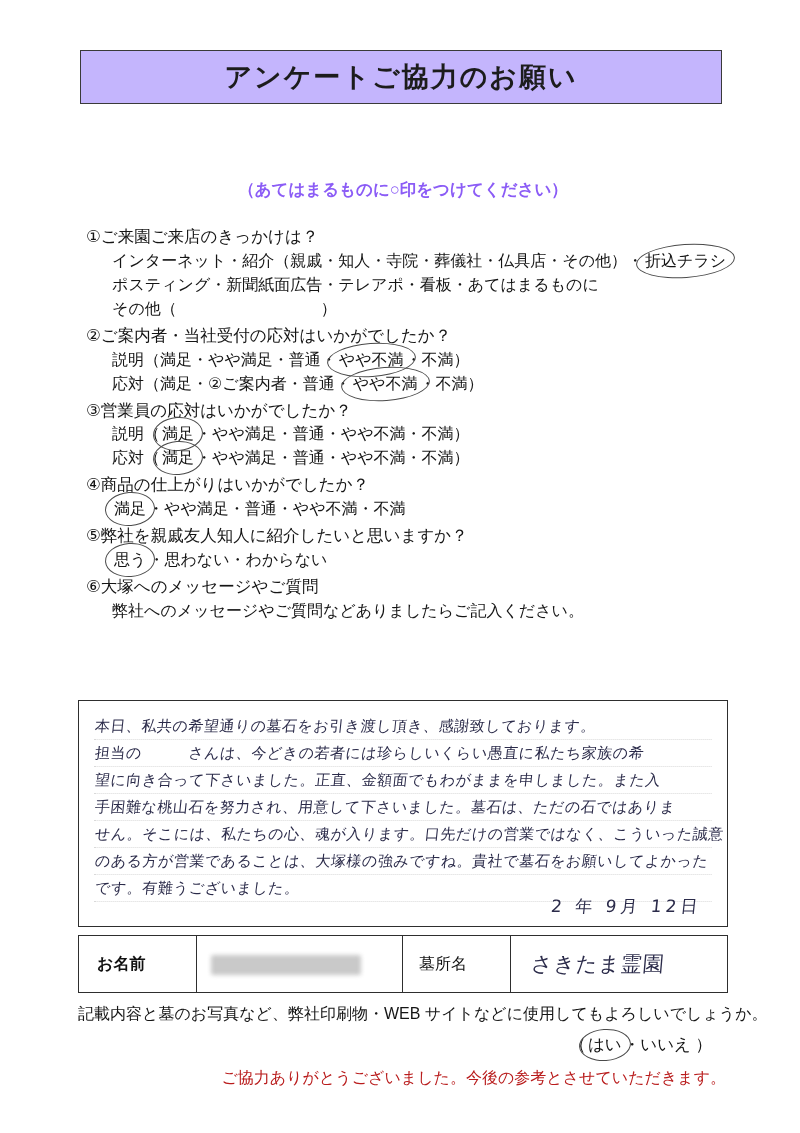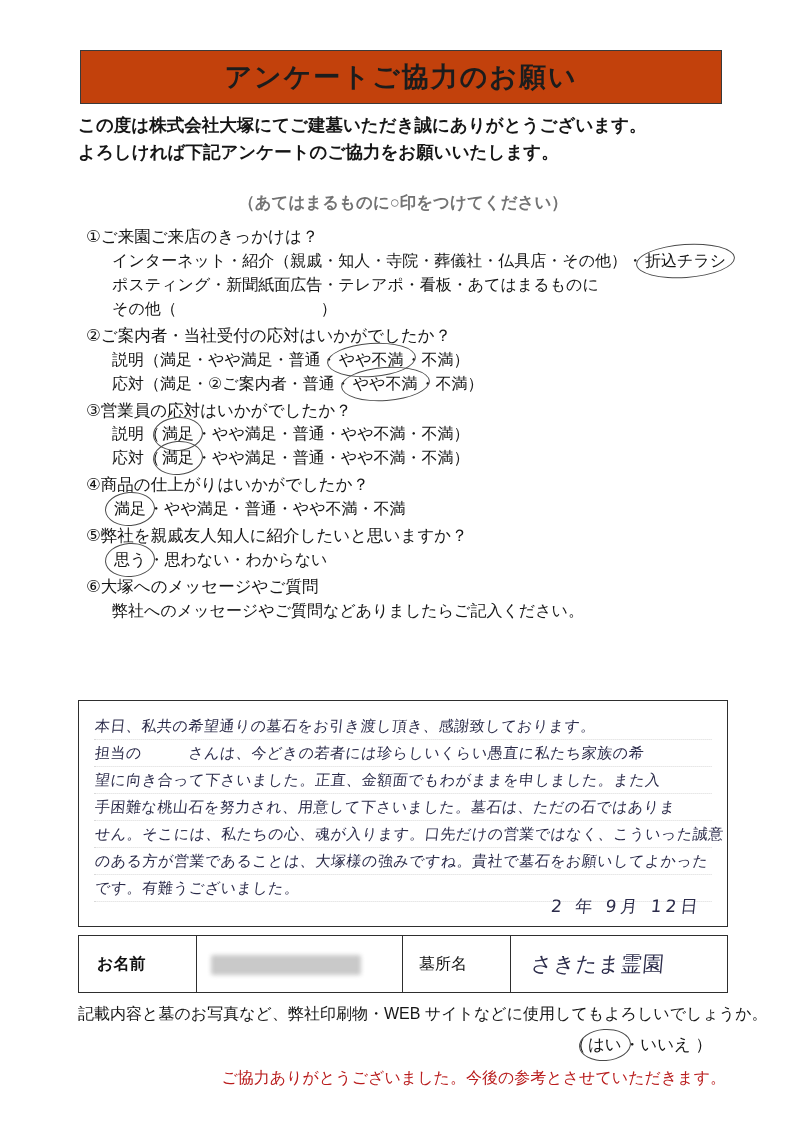--- a/index.html
+++ b/index.html
@@ -23,21 +23,21 @@
     padding: 0;
   }
   
   .title-band {
     position: absolute;
     left: 80px;
     top: 50px;
     width: 640px;
     height: 52px;
     border: 1.5px solid #3a3a3a;
-    background: #c2410c;
+    background: #c4b5fd;
     display: flex;
     align-items: center;
     justify-content: center;
   }
   .title-band .title-text {
     font-size: 27px;
     font-weight: bold;
     letter-spacing: 2px;
     color: #1c1c1c;
   }
@@ -47,26 +47,26 @@
     top: 112px;
     width: 650px;
     font-size: 17.5px;
     font-weight: bold;
     line-height: 1.55;
     color: #151515;
   }
   .intro-note {
     position: absolute;
     left: 78px;
-    top: 192px;
+    top: 179px;
     width: 650px;
     text-align: center;
     font-size: 16.5px;
     font-weight: bold;
-    color: #737373;
+    color: #8b5cf6;
   }
   .questions {
     position: absolute;
     left: 86px;
     top: 224px;
     width: 640px;
   }
   .q {
     margin-bottom: 2px;
   }
@@ -224,24 +224,20 @@
 </style>
 </head>
 <body>
 
 <div class="page">
 
   <div class="title-band">
     <span class="title-text">アンケートご協力のお願い</span>
   </div>
 
-  <div class="intro">
-    <div>この度は株式会社大塚にてご建墓いただき誠にありがとうございます。</div>
-    <div>よろしければ下記アンケートのご協力をお願いいたします。</div>
-  </div>
   <div class="intro-note">（あてはまるものに○印をつけてください）</div>
 
   <div class="questions">
 
     <div class="q">
       <div class="q-title">①ご来園ご来店のきっかけは？</div>
       <div class="q-line">
         <span>インターネット・紹介（親戚・知人・寺院・葬儀社・仏具店・その他）・</span><span class="circled">折込チラシ</span>
       </div>
       <div class="q-line">ポスティング・新聞紙面広告・テレアポ・看板・あてはまるものに</div>

